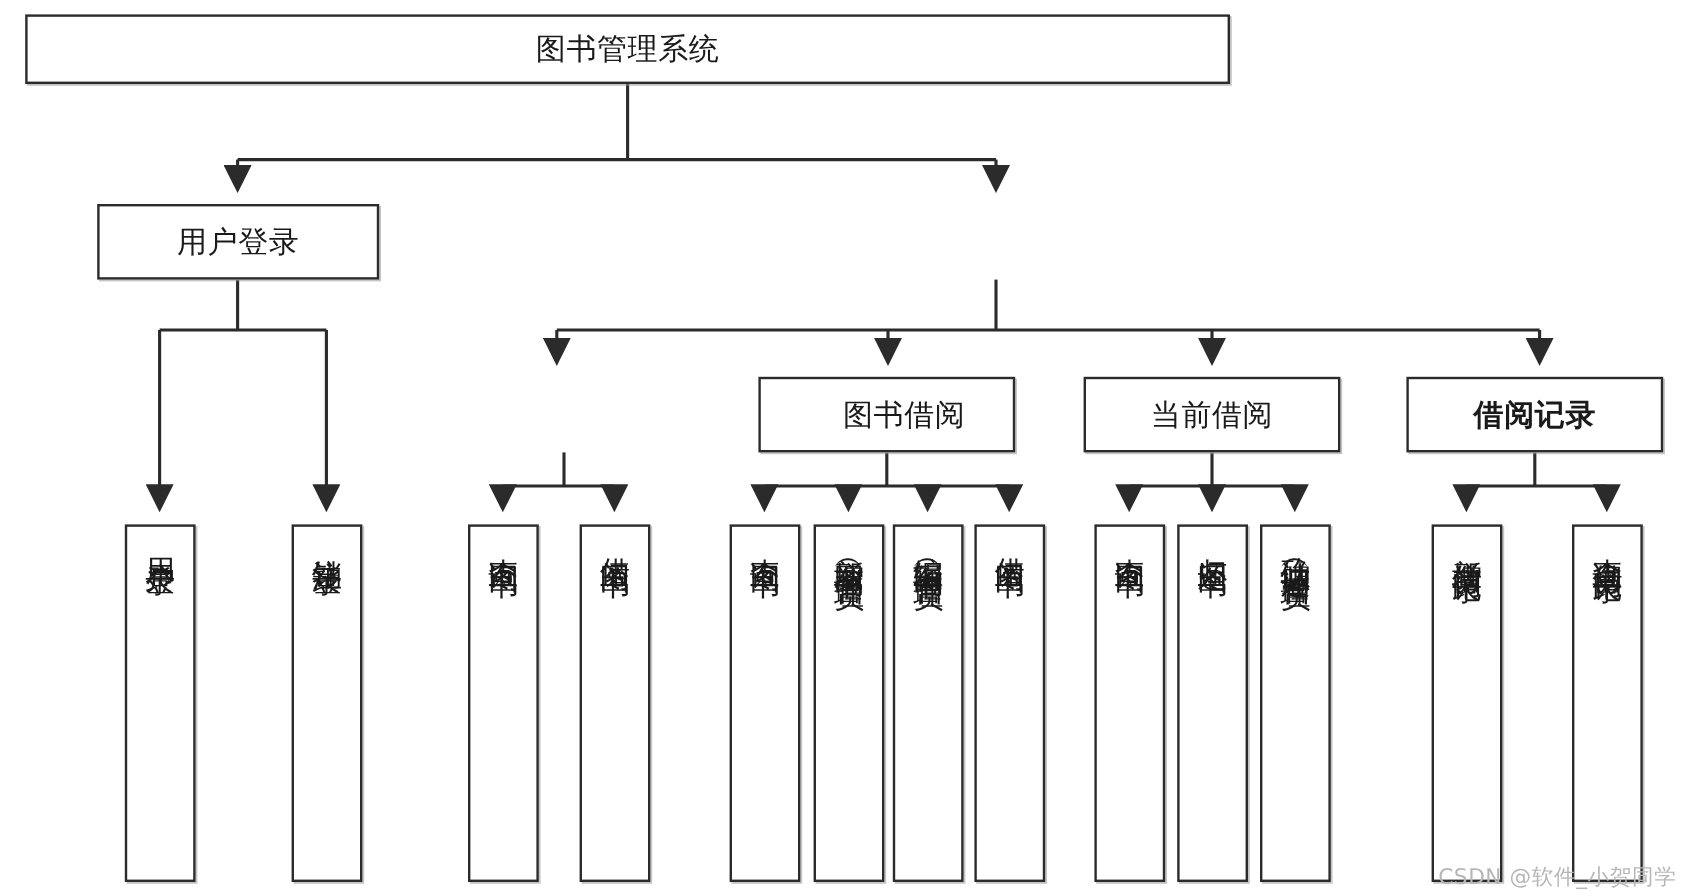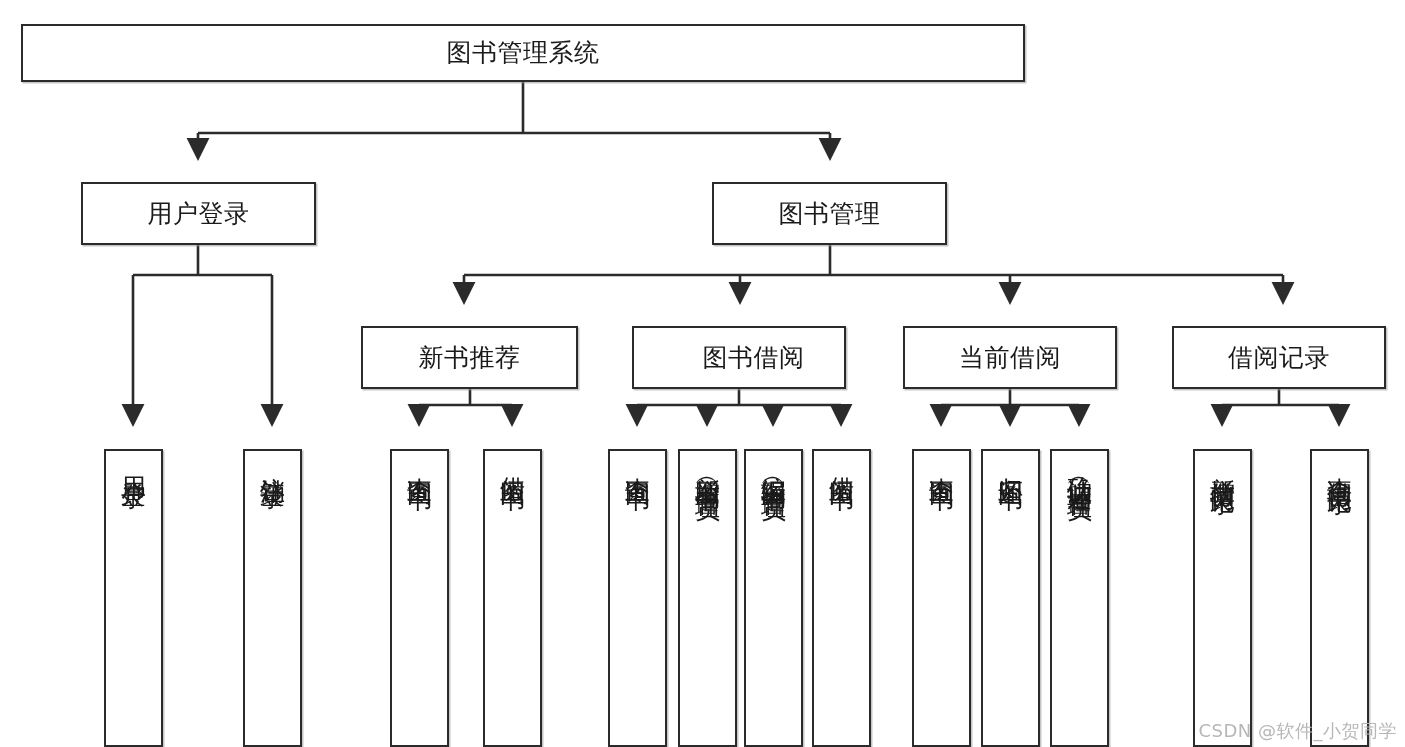--- a/index.html
+++ b/index.html
@@ -26,21 +26,20 @@
   .node {
     position: absolute;
     box-sizing: border-box;
     border: 2.5px solid #2b2b2b;
     background: #ffffff;
     display: flex;
     align-items: center;
     justify-content: center;
     color: #1a1a1a;
     box-shadow: 1.5px 1.5px 0 rgba(150,150,150,0.55);
-    margin-top: 12px;
   }
   .node .label {
     display: block;
     text-align: center;
     line-height: 1.12;
     letter-spacing: 0.5px;
   }
   .node.horiz .label {
     writing-mode: horizontal-tb;
     font-size: 25px;
@@ -125,37 +124,31 @@
   </svg>
 
   <div class="node horiz root" style="left:21px; top:12px; width:1004px; height:58px;">
     <span class="label">图书管理系统</span>
   </div>
 
   <div class="node horiz" style="left:81px; top:170px; width:235px; height:63px;">
     <span class="label">用户登录</span>
   </div>
 
-  <div class="node horiz" style="left:712px; top:170px; width:235px; height:63px;">
-    <span class="label">图书管理</span>
-  </div>
-
-  <div class="node horiz" style="left:361px; top:314px; width:217px; height:63px;">
-    <span class="label">新书推荐</span>
-  </div>
+
 
   <div class="node horiz" style="left:632px; top:314px; width:214px; height:63px;padding-left:29px;">
     <span class="label">图书借阅</span>
   </div>
 
   <div class="node horiz" style="left:903px; top:314px; width:214px; height:63px;justify-content:center;">
     <span class="label">当前借阅</span>
   </div>
 
-  <div class="node horiz" style="left:1172px; top:314px; width:214px; height:63px;">
+  <div class="node horiz" style="left:1172px; top:314px; width:214px; height:63px;font-weight:bold;">
     <span class="label">借阅记录</span>
   </div>
 
   <div class="node vert" style="left:104px; top:437px; width:59px; height:298px;">
     <span class="label">用户登录</span>
   </div>
 
   <div class="node vert" style="left:243px; top:437px; width:59px; height:298px;">
     <span class="label">注销登录</span>
   </div>

